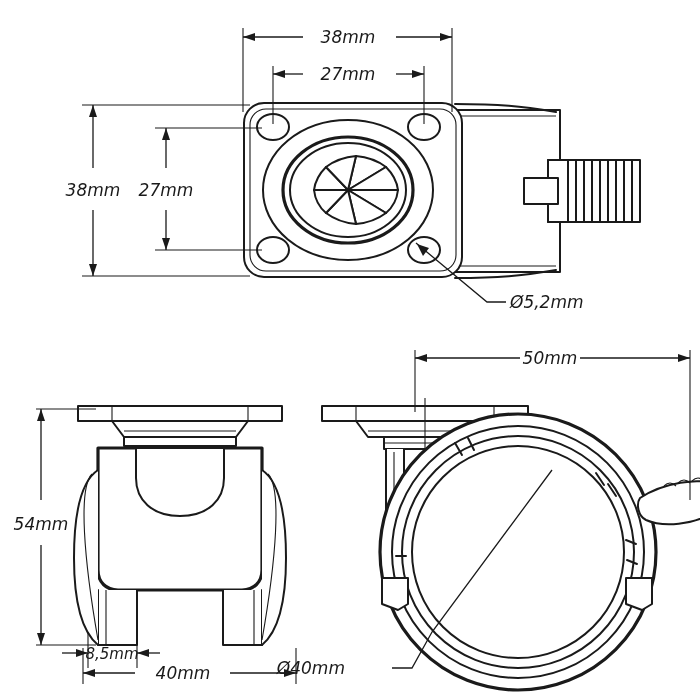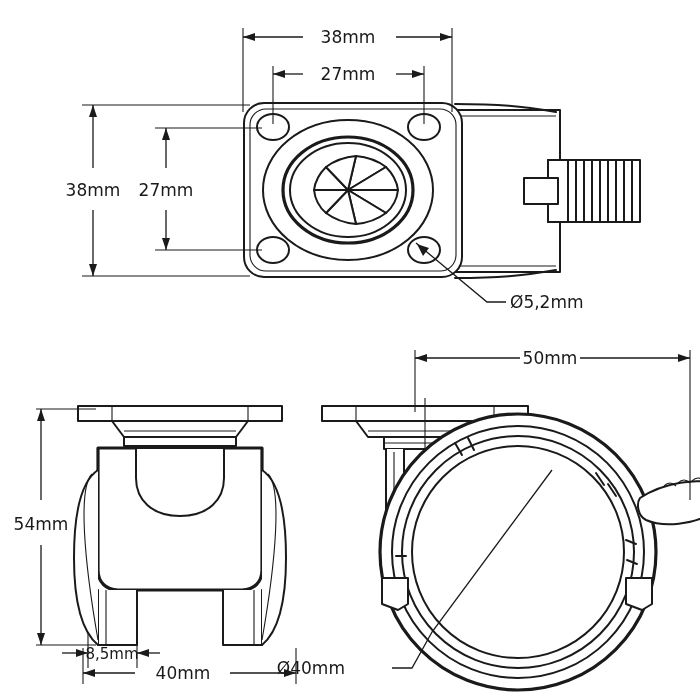--- a/index.html
+++ b/index.html
@@ -1,18 +1,18 @@
 <!DOCTYPE html>
 <html><head>
 <meta charset="utf-8">
 <style>
   html,body{margin:0;padding:0;background:#ffffff;}
   body{width:700px;height:700px;overflow:hidden;
        font-family:"DejaVu Sans","Liberation Sans",sans-serif;}
-  #sheet{position:relative;width:700px;height:700px;background:#fde047;}
+  #sheet{position:relative;width:700px;height:700px;background:#fde047;font-style:italic;}
   svg{display:block;}
   .ln{fill:none;stroke:#1a1a1a;stroke-width:2;stroke-linecap:round;stroke-linejoin:round;}
   .ln-thick{fill:none;stroke:#1a1a1a;stroke-width:3.2;stroke-linecap:round;stroke-linejoin:round;}
   .ln-thin{fill:none;stroke:#1a1a1a;stroke-width:1.1;stroke-linecap:butt;}
   .dimline{fill:none;stroke:#1a1a1a;stroke-width:1.3;stroke-linecap:butt;}
   .extline{fill:none;stroke:#1a1a1a;stroke-width:1.1;stroke-linecap:butt;}
   .leader{fill:none;stroke:#1a1a1a;stroke-width:1.3;stroke-linecap:butt;}
   .fillw{fill:#ffffff;}
   .arrowhead{fill:#1a1a1a;stroke:none;}
   .dimtext{font-family:"DejaVu Sans","Liberation Sans",sans-serif;

